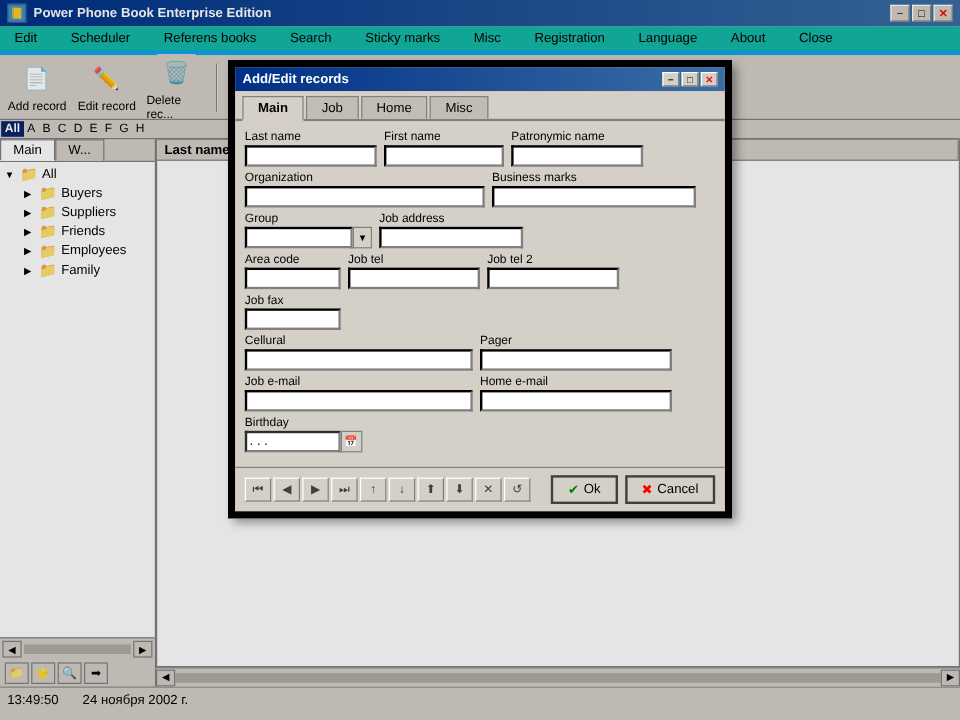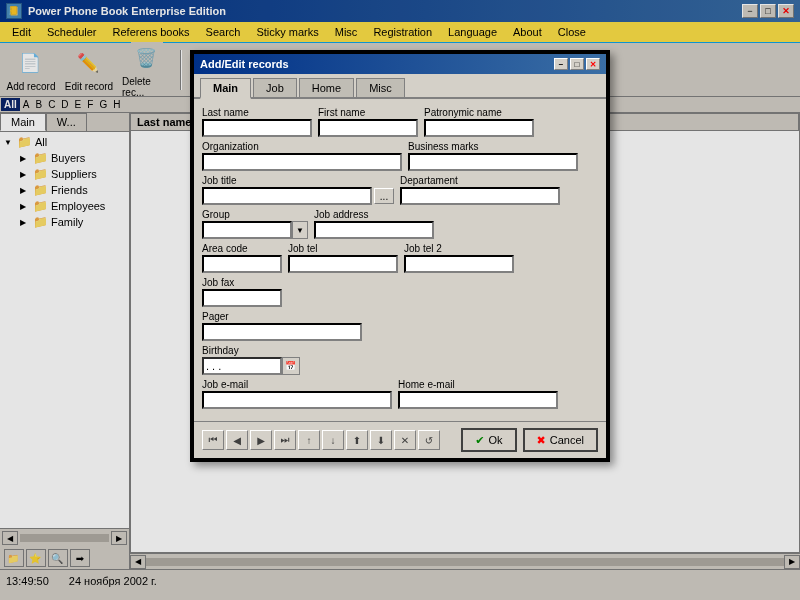--- a/index.html
+++ b/index.html
@@ -50,25 +50,25 @@
       border-top-color: #fff;
       border-left-color: #fff;
       display: flex; align-items: center; justify-content: center;
       font-size: 9px;
       cursor: pointer;
       color: black;
     }
 
     
     .menu-bar {
-      background: #fde047;
-      display: flex;
-      gap: 0;
+      background: #14b8a6;
+      display: flex;
+      gap: 12px;
       padding: 2px 4px;
-      border-bottom: 1px solid #0ea5e9;
+      border-bottom: 4px solid #0ea5e9;
     }
     .menu-item {
       padding: 2px 8px;
       font-size: 11px;
       cursor: pointer;
       color: black;
     }
 
     
     .toolbar {
@@ -208,21 +208,21 @@
       display: flex;
       align-items: flex-start;
       justify-content: center;
       padding-top: 50px;
       z-index: 100;
     }
 
     
     .dialog {
       background: #fdba74;
-      border: 4px solid #000000;
+      border: 6px solid #000000;
       width: 420px;
       box-shadow: 4px 4px 8px rgba(0,0,0,0.4);
     }
     .dialog-title {
       background: linear-gradient(to right, #003087, #3a6ea5);
       color: white;
       padding: 3px 6px;
       display: flex;
       align-items: center;
       justify-content: space-between;
@@ -618,33 +618,20 @@
         <div class="form-field">
           <label class="form-label">Organization</label>
           <input class="form-input" type="text" style="width: 200px;">
         </div>
         <div class="form-field">
           <label class="form-label">Business marks</label>
           <input class="form-input" type="text" style="width: 170px;">
         </div>
       </div>
 
-      <div class="form-row">
-        <div class="form-field">
-          <label class="form-label">Job title</label>
-          <div style="display:flex;align-items:center;gap:2px;">
-            <input class="form-input" type="text" style="width: 170px;">
-            <div class="ellipsis-btn">...</div>
-          </div>
-        </div>
-        <div class="form-field">
-          <label class="form-label">Departament</label>
-          <input class="form-input" type="text" style="width: 160px;">
-        </div>
-      </div>
 
       <div class="form-row">
         <div class="form-field">
           <label class="form-label">Group</label>
           <div class="combo-wrapper">
             <input class="form-input" type="text" style="width: 90px;">
             <div class="combo-arrow">▼</div>
           </div>
         </div>
         <div class="form-field">
@@ -670,43 +657,47 @@
 
       <div class="form-row">
         <div class="form-field">
           <label class="form-label">Job fax</label>
           <input class="form-input" type="text" style="width: 80px;">
         </div>
       </div>
 
       <div class="form-row">
         <div class="form-field">
+          <label class="form-label">Cellural</label>
+          <input class="form-input" type="text" style="width: 190px;">
+        </div>
+        <div class="form-field">
           <label class="form-label">Pager</label>
+          <input class="form-input" type="text" style="width: 160px;">
+        </div>
+      </div>
+
+      <div class="form-row">
+        <div class="form-field">
+          <label class="form-label">Job e-mail</label>
+          <input class="form-input" type="text" style="width: 190px;">
+        </div>
+        <div class="form-field">
+          <label class="form-label">Home e-mail</label>
           <input class="form-input" type="text" style="width: 160px;">
         </div>
       </div>
 
       <div class="form-row">
         <div class="form-field">
           <label class="form-label">Birthday</label>
           <div class="birthday-input">
             <input class="birthday-field form-input" type="text" value=". . ." style="">
             <div class="calendar-btn">📅</div>
           </div>
-        </div>
-      </div>
-
-      <div class="form-row">
-        <div class="form-field">
-          <label class="form-label">Job e-mail</label>
-          <input class="form-input" type="text" style="width: 190px;">
-        </div>
-        <div class="form-field">
-          <label class="form-label">Home e-mail</label>
-          <input class="form-input" type="text" style="width: 160px;">
         </div>
       </div>
     </div>
 
     <div class="dialog-nav">
       <div class="nav-buttons">
         <div class="nav-btn">⏮</div>
         <div class="nav-btn">◀</div>
         <div class="nav-btn">▶</div>
         <div class="nav-btn">⏭</div>

